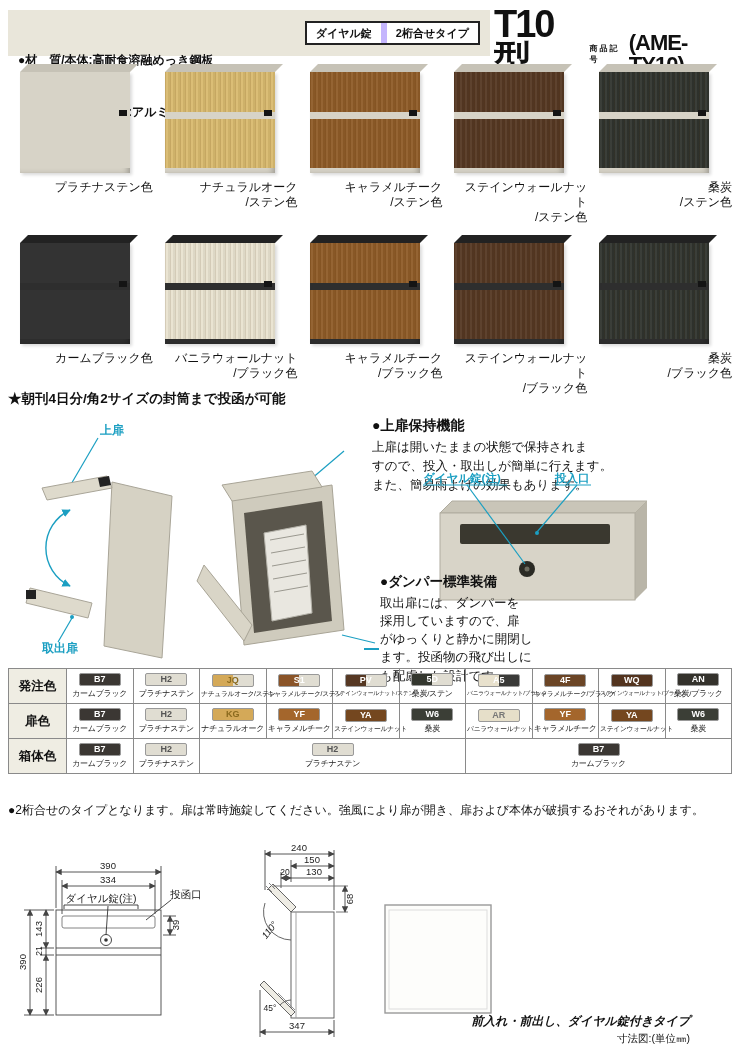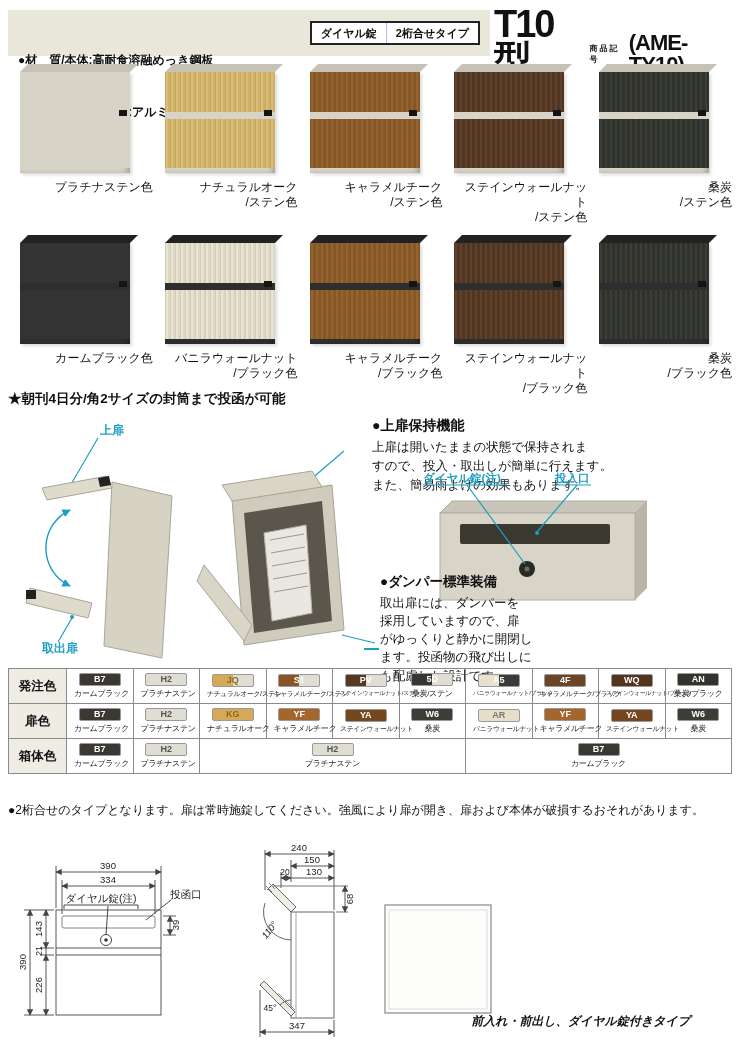--- a/index.html
+++ b/index.html
@@ -6,21 +6,21 @@
   html,body { background:#fff; }
   body { font-family:"Liberation Sans", sans-serif; color:#111; }
   #page { position:relative; width:740px; height:1052px; background:#fff; overflow:hidden; }
 
   
   .hdr-bar { position:absolute; left:8px; top:10px; width:482px; height:46px; background:#e9e6da; }
   .material { position:absolute; left:10px; top:7px; font-size:12px; font-weight:bold; line-height:1.45; white-space:pre; }
   .material .ln2 { padding-left:62px; }
   .badge { position:absolute; right:10px; top:11px; height:24px; display:flex; align-items:stretch; background:#fff; border:2px solid #222; }
   .badge .bcell { display:flex; align-items:center; justify-content:center; font-size:11px; font-weight:bold; padding:0 9px; }
-  .badge .bcell + .bcell { border-left:1px solid #c4b5fd; }
+  .badge .bcell + .bcell { border-left:6px solid #c4b5fd; }
   .hdr-title { position:absolute; left:494px; top:7px; display:flex; align-items:flex-end;justify-content:space-between; }
   .t-main { font-size:38px; font-weight:900; letter-spacing:-2px; line-height:0.92; }
   .t-sub-wrap { display:flex; flex-direction:row; align-items:center; margin:0 0 1px 2px; }
   .t-code { font-size:8px; letter-spacing:2px; font-weight:bold; }
   .t-sub { font-size:22px; font-weight:800; letter-spacing:-1px; line-height:1; }
 
   
   .pgrid { position:absolute; left:8px; top:64px; width:724px; display:grid; grid-template-columns:repeat(5,1fr); row-gap:10px;text-align:right; }
   .pcell { padding-left:12px; }
   .mailbox { position:relative; width:118px; height:109px; }
@@ -43,21 +43,21 @@
   .hold-block { position:absolute; left:372px; top:417px; width:310px; }
   .hold-title { font-size:14px; font-weight:bold; margin-bottom:3px; }
   .hold-body { font-size:12.5px; line-height:1.5; white-space:pre-line; }
   .damper-block { position:absolute; left:380px; top:573px; width:185px; }
   .damper-title { font-size:13.5px; font-weight:bold; margin-bottom:3px; }
   .damper-body { font-size:12.5px; line-height:1.45; white-space:pre-line; }
   .damper-pointer { position:absolute; left:364px; top:648px; width:15px; height:2px; background:var(--accent); }
 
   
   .ctable { position:absolute; left:8px; top:668px; width:724px; border-collapse:collapse; table-layout:fixed; }
-  .ctable th, .ctable td { border:1px solid #8a8a8a; text-align:center; vertical-align:middle; padding:4px 7px; }
+  .ctable th, .ctable td { border:1px solid #8a8a8a; text-align:center; vertical-align:middle; padding:4px 1px; }
   .ctable th { width:58px; background:#efede3; font-size:12.5px; font-weight:bold; }
   .chip { display:block; width:42px; height:13px; margin:0 auto; border:1px solid #999; border-radius:2px;
           font-size:9px; font-weight:bold; line-height:11px; text-align:center; }
   .cname { margin-top:2px; white-space:nowrap; color:#222; letter-spacing:-0.3px; }
 
   
   .note { position:absolute; left:8px; top:802px; font-size:12px; }
 
   
   .dim-front { left:18px; top:848px; }
@@ -509,15 +509,16 @@
     </g>
   </svg>
 
   <svg class="fsvg dim-rightbox" width="112" height="114">
     <rect x="2" y="2" width="106" height="108" fill="#fdfdfb" stroke="#999" stroke-width="1.4"></rect>
     <rect x="6" y="7" width="98" height="99" fill="none" stroke="#ddd" stroke-width="1"></rect>
   </svg>
 
   <div class="caption">
     <div class="cap1">前入れ・前出し、ダイヤル錠付きタイプ</div>
+    <div class="cap2">寸法図:(単位㎜)</div>
   </div>
 
 </div>
 
 </body></html>

